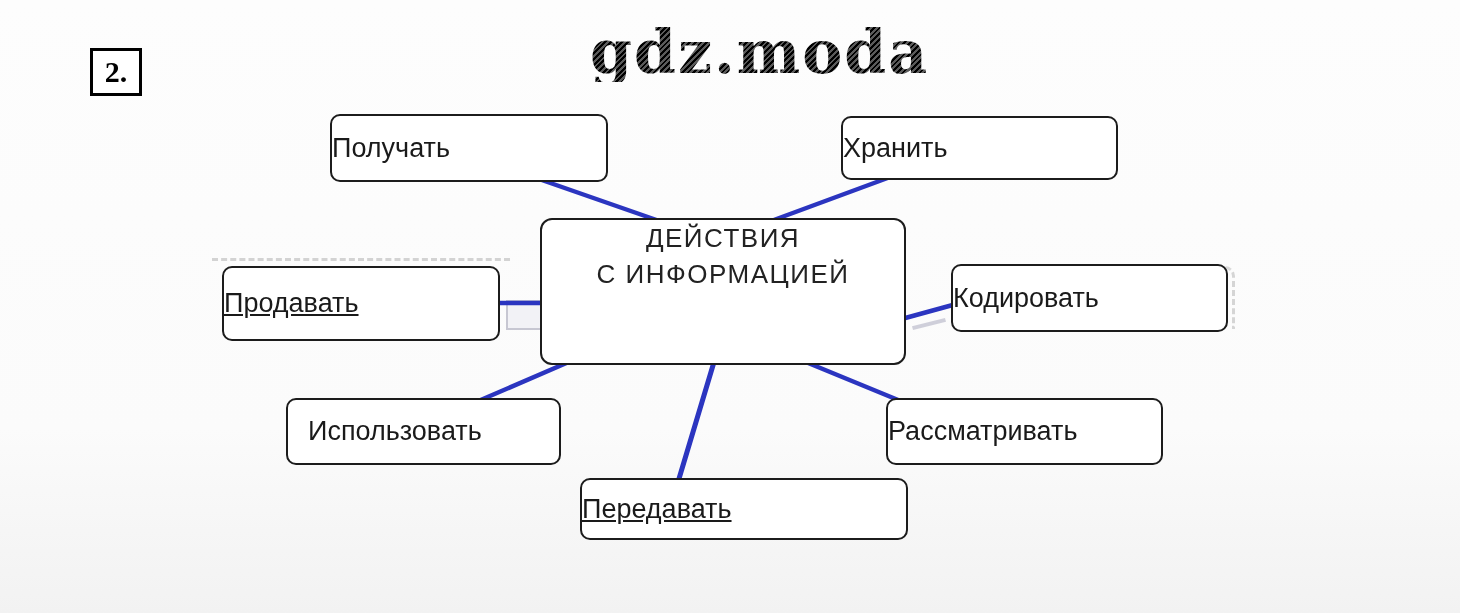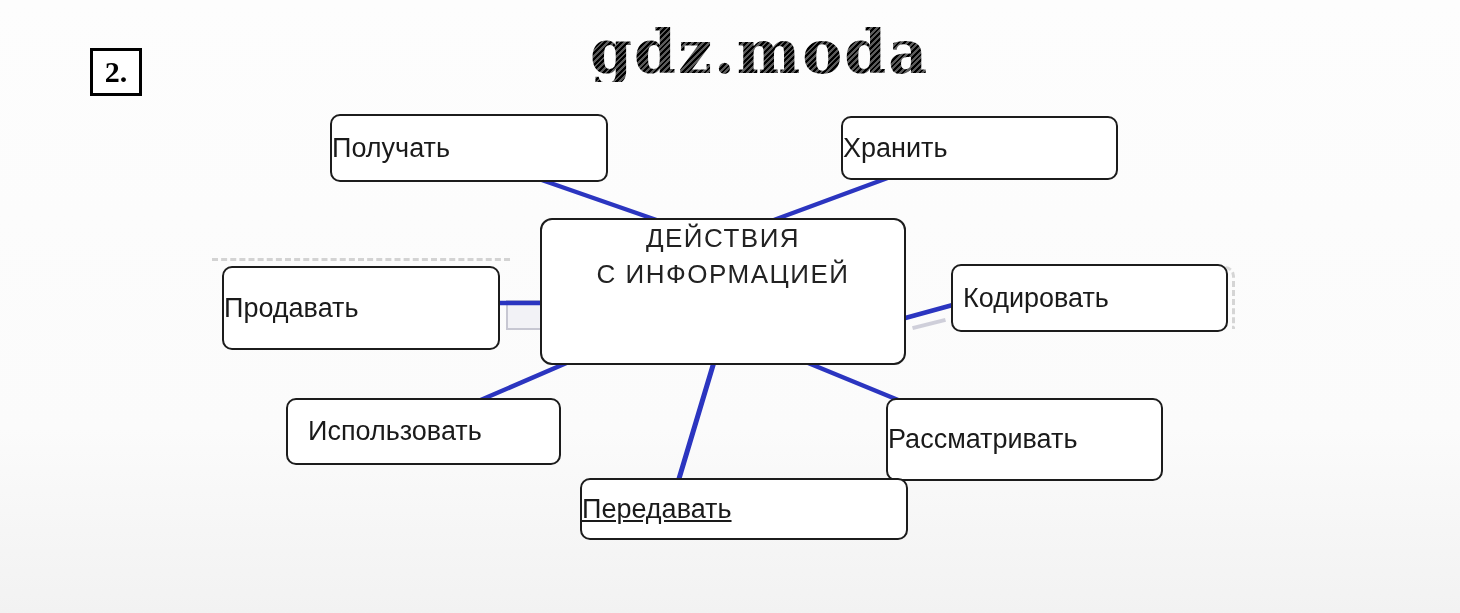--- a/index.html
+++ b/index.html
@@ -103,24 +103,24 @@
     border-radius: 10px;
     display: flex;
     align-items: center;
     justify-content: flex-start;
     font-size: 27px;
     color: #1a1a1a;
     box-sizing: border-box;
   }
   .node-receive  { left: 330px; top: 114px; width: 278px; height: 68px; }
   .node-store    { left: 841px; top: 116px; width: 277px; height: 64px; }
-  .node-sell     { left: 222px; top: 266px; width: 278px; height: 84px; }
-  .node-encode   { left: 951px; top: 264px; width: 277px; height: 68px; padding-left: 10px; }
+  .node-sell     { left: 222px; top: 266px; width: 278px; height: 75px; text-decoration: underline; }
+  .node-encode   { left: 951px; top: 264px; width: 277px; height: 68px; }
   .node-use      { left: 286px; top: 398px; width: 275px; height: 67px; padding-left: 20px; }
-  .node-examine  { left: 886px; top: 398px; width: 277px; height: 83px; }
+  .node-examine  { left: 886px; top: 398px; width: 277px; height: 67px; }
   .node-transmit { left: 580px; top: 478px; width: 328px; height: 62px; text-decoration: underline; }
 
   .node-center {
     left: 540px; top: 218px; width: 366px; height: 147px;
     border-radius: 12px;
     flex-direction: column;
     font-size: 26px;
     letter-spacing: 1.5px;
     line-height: 1.4;
     text-align: center;

